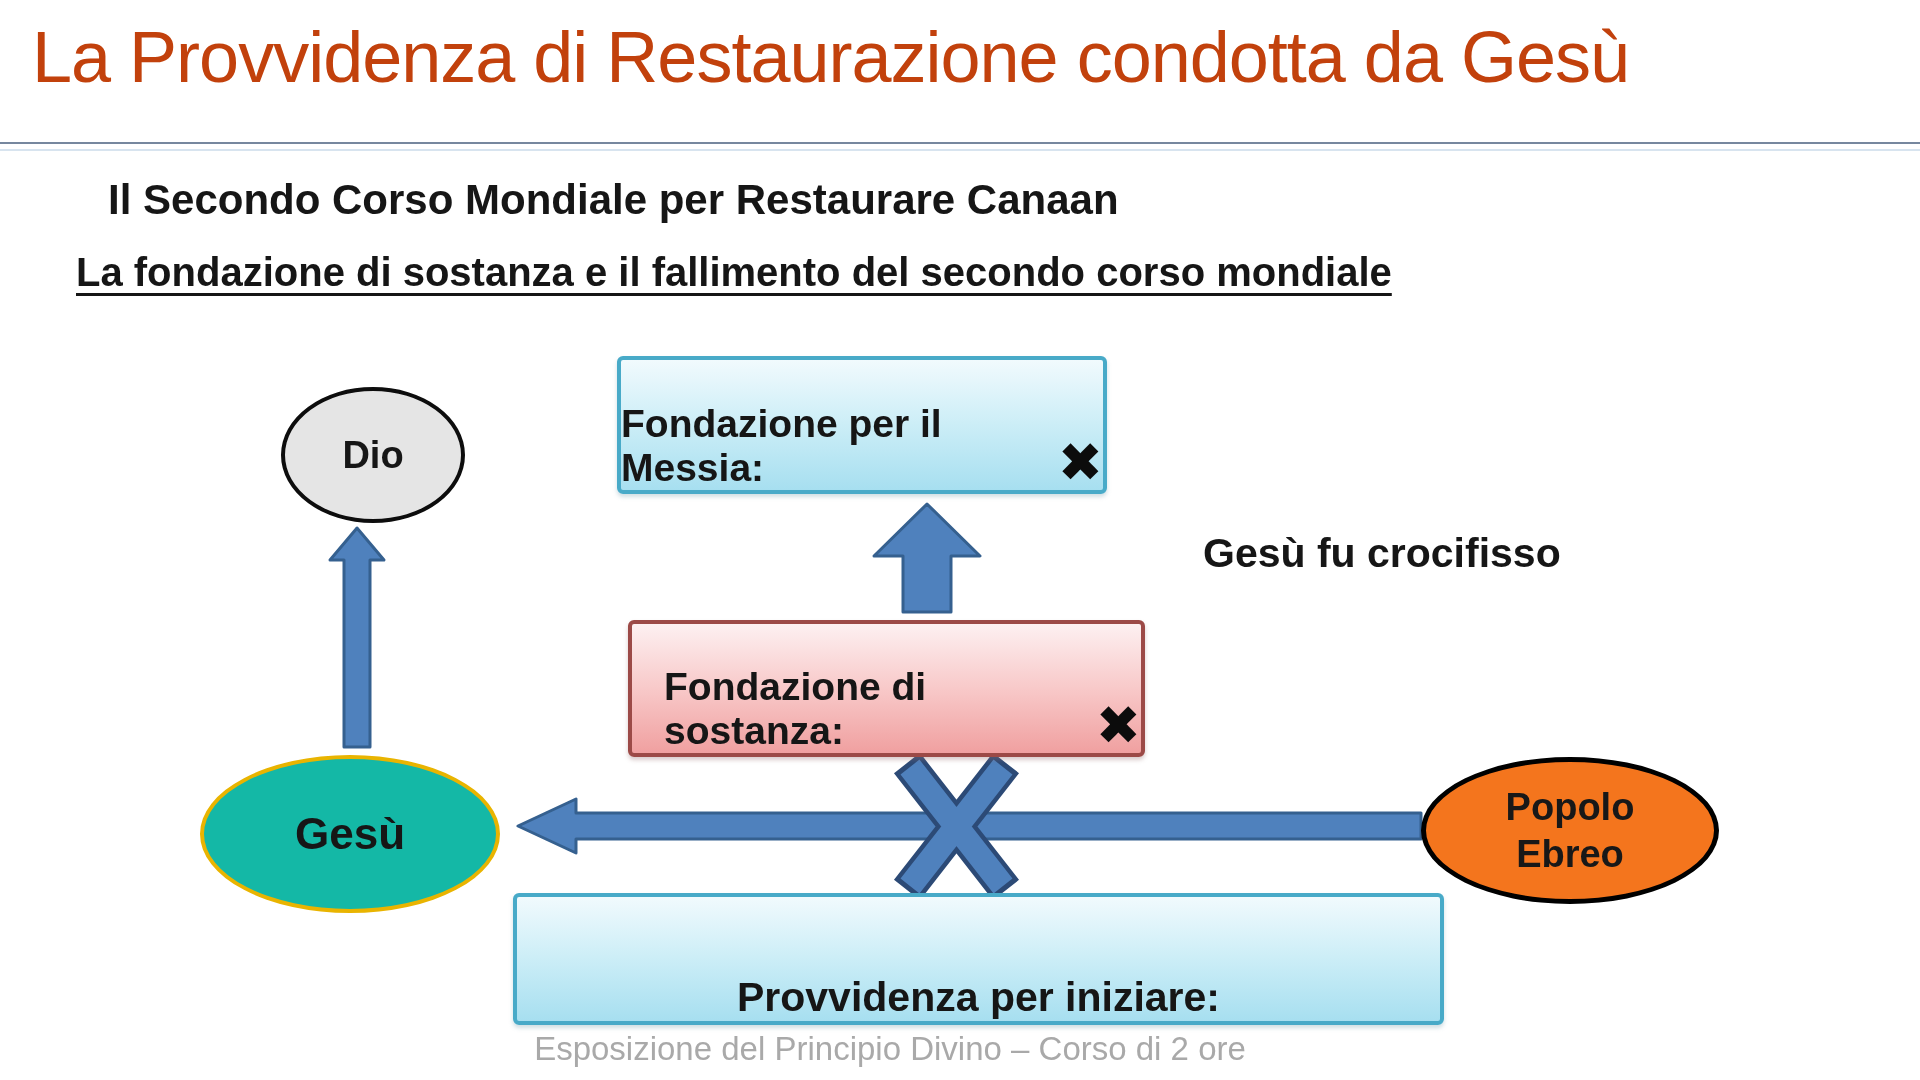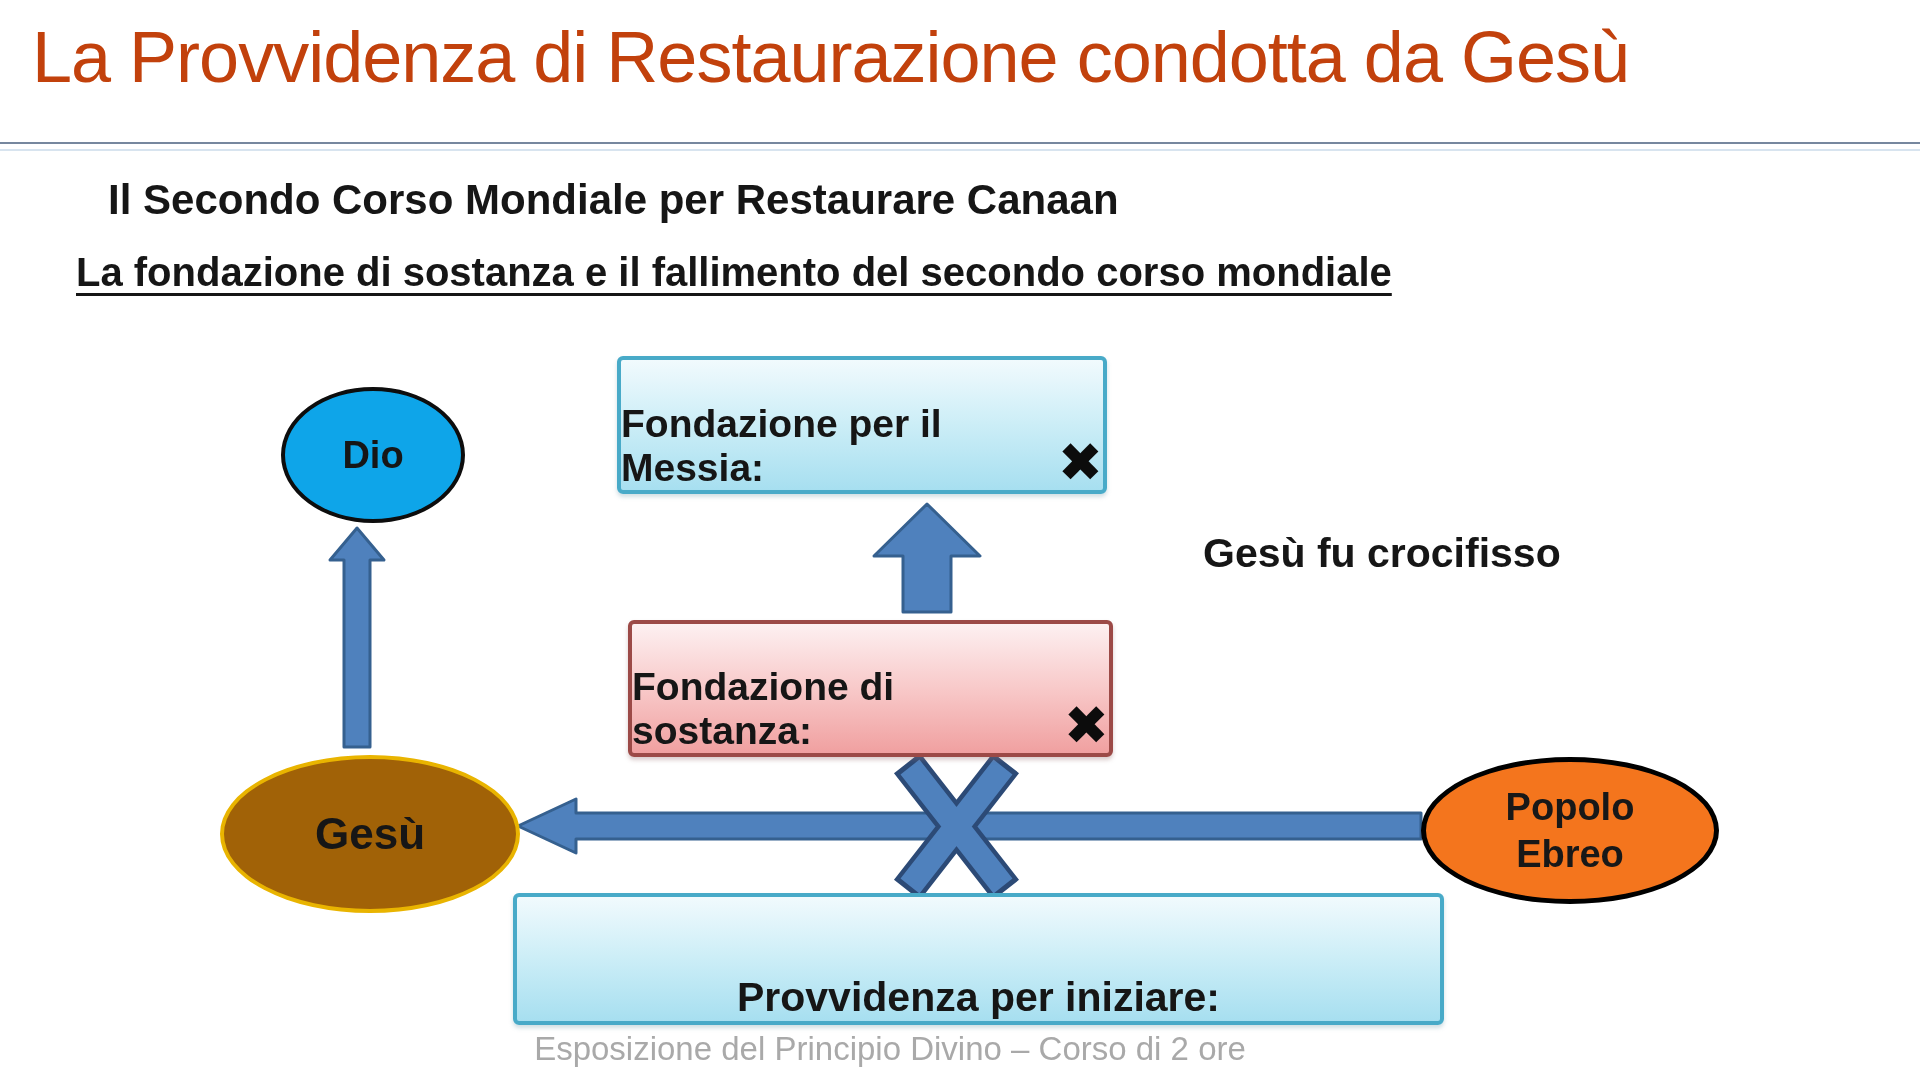--- a/index.html
+++ b/index.html
@@ -34,25 +34,25 @@
   .x-outline{stroke:#2c4a76;stroke-width:33;stroke-linecap:butt;fill:none;}
   .x-inner{stroke:#4f81bd;stroke-width:24;stroke-linecap:butt;fill:none;}
   
   .ellipse{
     position:absolute;border-radius:50%;
     display:flex;align-items:center;justify-content:center;
     text-align:center;font-weight:800;
   }
   .ellipse-dio{
     left:281px;top:387px;width:176px;height:128px;
-    background:#0ea5e9;border:4px solid #0d0d0d;font-size:38px;
+    background:#e5e5e5;border:4px solid #0d0d0d;font-size:38px;
   }
   .ellipse-gesu{
-    left:220px;top:755px;width:292px;height:150px;
-    background:#a16207;border:4px solid #e9b400;font-size:44px;
+    left:200px;top:755px;width:292px;height:150px;
+    background:#14b8a6;border:4px solid #e9b400;font-size:44px;
   }
   .ellipse-popolo{
     left:1421px;top:757px;width:288px;height:137px;
     background:#f4751d;border:5px solid #000000;
     font-size:38px;line-height:1.22;color:#181818;
   }
   .rbox{
     position:absolute;border-radius:6px;
     display:flex;align-items:flex-end;justify-content:center;
     font-weight:800;
@@ -61,21 +61,21 @@
     border:4px solid #48aac8;
     background:linear-gradient(180deg,#f1fafd 0%,#cdeef7 48%,#a7dff0 100%);
     box-shadow:0 3px 4px rgba(120,160,175,.35);
   }
   .rbox-pink{
     border:4px solid #9c4a47;
     background:linear-gradient(180deg,#fdf0f1 0%,#f8c9c9 50%,#f0a0a0 100%);
     box-shadow:0 3px 4px rgba(150,110,110,.35);
   }
   .box-messia{left:617px;top:356px;width:482px;height:130px;font-size:39px;gap:36px;}
-  .box-sostanza{left:628px;top:620px;width:477px;height:129px;font-size:39px;gap:36px;}
+  .box-sostanza{left:628px;top:620px;width:477px;height:129px;font-size:39px;gap:36px;padding-left:32px;}
   .box-iniziare{left:513px;top:893px;width:923px;height:124px;font-size:41px;gap:32px;}
   .x-mark{
     font-family:"DejaVu Sans",sans-serif;
     font-size:54px;font-weight:700;color:#0c0c0c;line-height:1;
   }
   
   .annot-crocifisso{
     position:absolute;left:1203px;top:530px;
     font-size:41px;font-weight:800;white-space:nowrap;text-align:center;
   }

